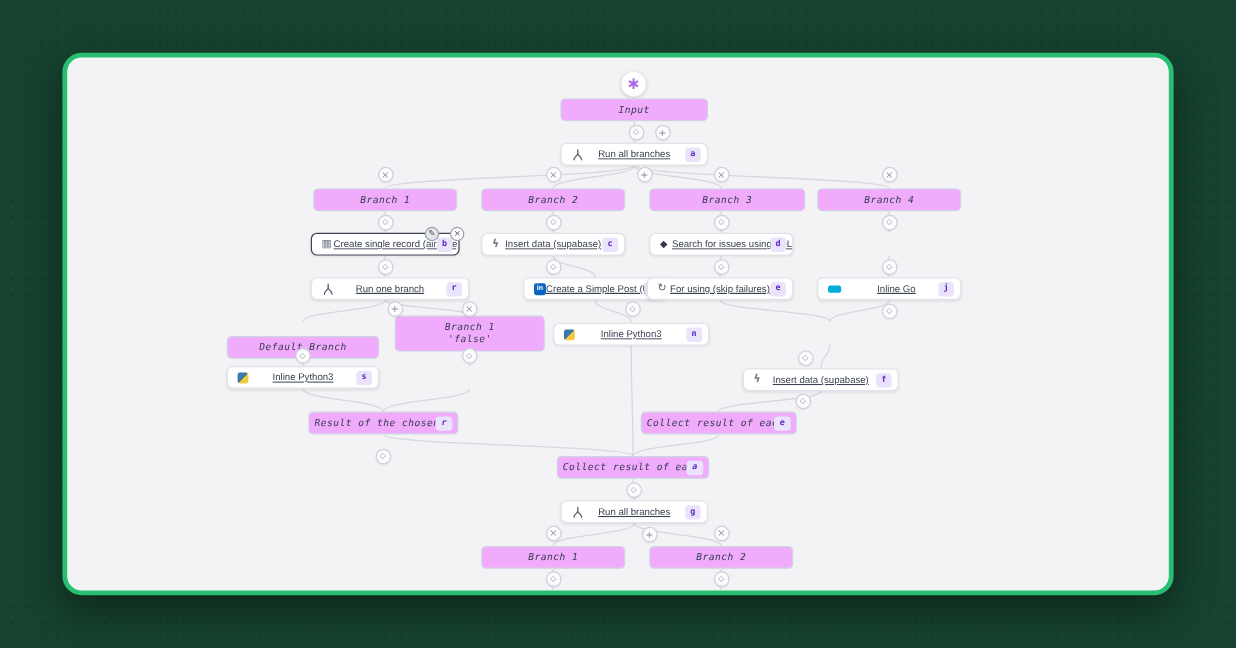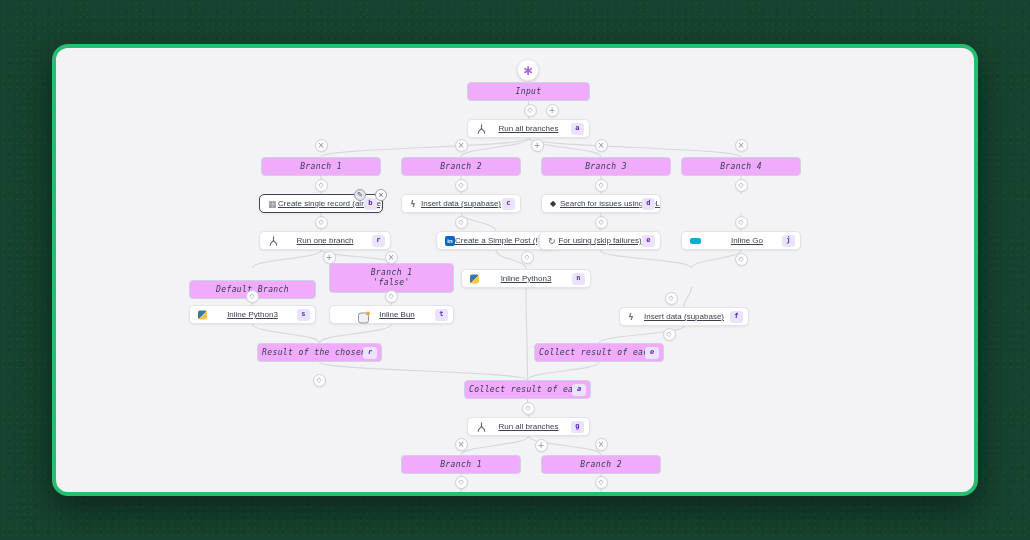--- a/index.html
+++ b/index.html
@@ -177,25 +177,20 @@
         <div class="node k-task" style="left: 405px; top: 221px; width: 130px; height: 19px;">
           <span class="nicon i-python-icon"></span>
           <span class="nlabel">Inline Python3</span>
           <span class="badge">n</span>
         </div>
         <div class="node k-task" style="left: 133px; top: 257px; width: 127px; height: 19px;">
           <span class="nicon i-python-icon"></span>
           <span class="nlabel">Inline Python3</span>
           <span class="badge">s</span>
         </div>
-        <div class="node k-task" style="left: 273px; top: 257px; width: 125px; height: 19px;">
-          <span class="nicon i-bun-icon"></span>
-          <span class="nlabel">Inline Bun</span>
-          <span class="badge">t</span>
-        </div>
         <div class="node k-task" style="left: 563px; top: 259px; width: 130px; height: 19px;">
           <span class="nicon i-supabase-icon">ϟ</span>
           <span class="nlabel">Insert data (supabase)</span>
           <span class="badge">f</span>
         </div>
         <div class="node k-headerb" style="left: 478px; top: 295px; width: 130px; height: 19px;">
           <span class="nlabel">Collect result of each iterat</span>
           <span class="badge">e</span>
         </div>
         <div class="node k-headerb" style="left: 201px; top: 295px; width: 125px; height: 19px;">

